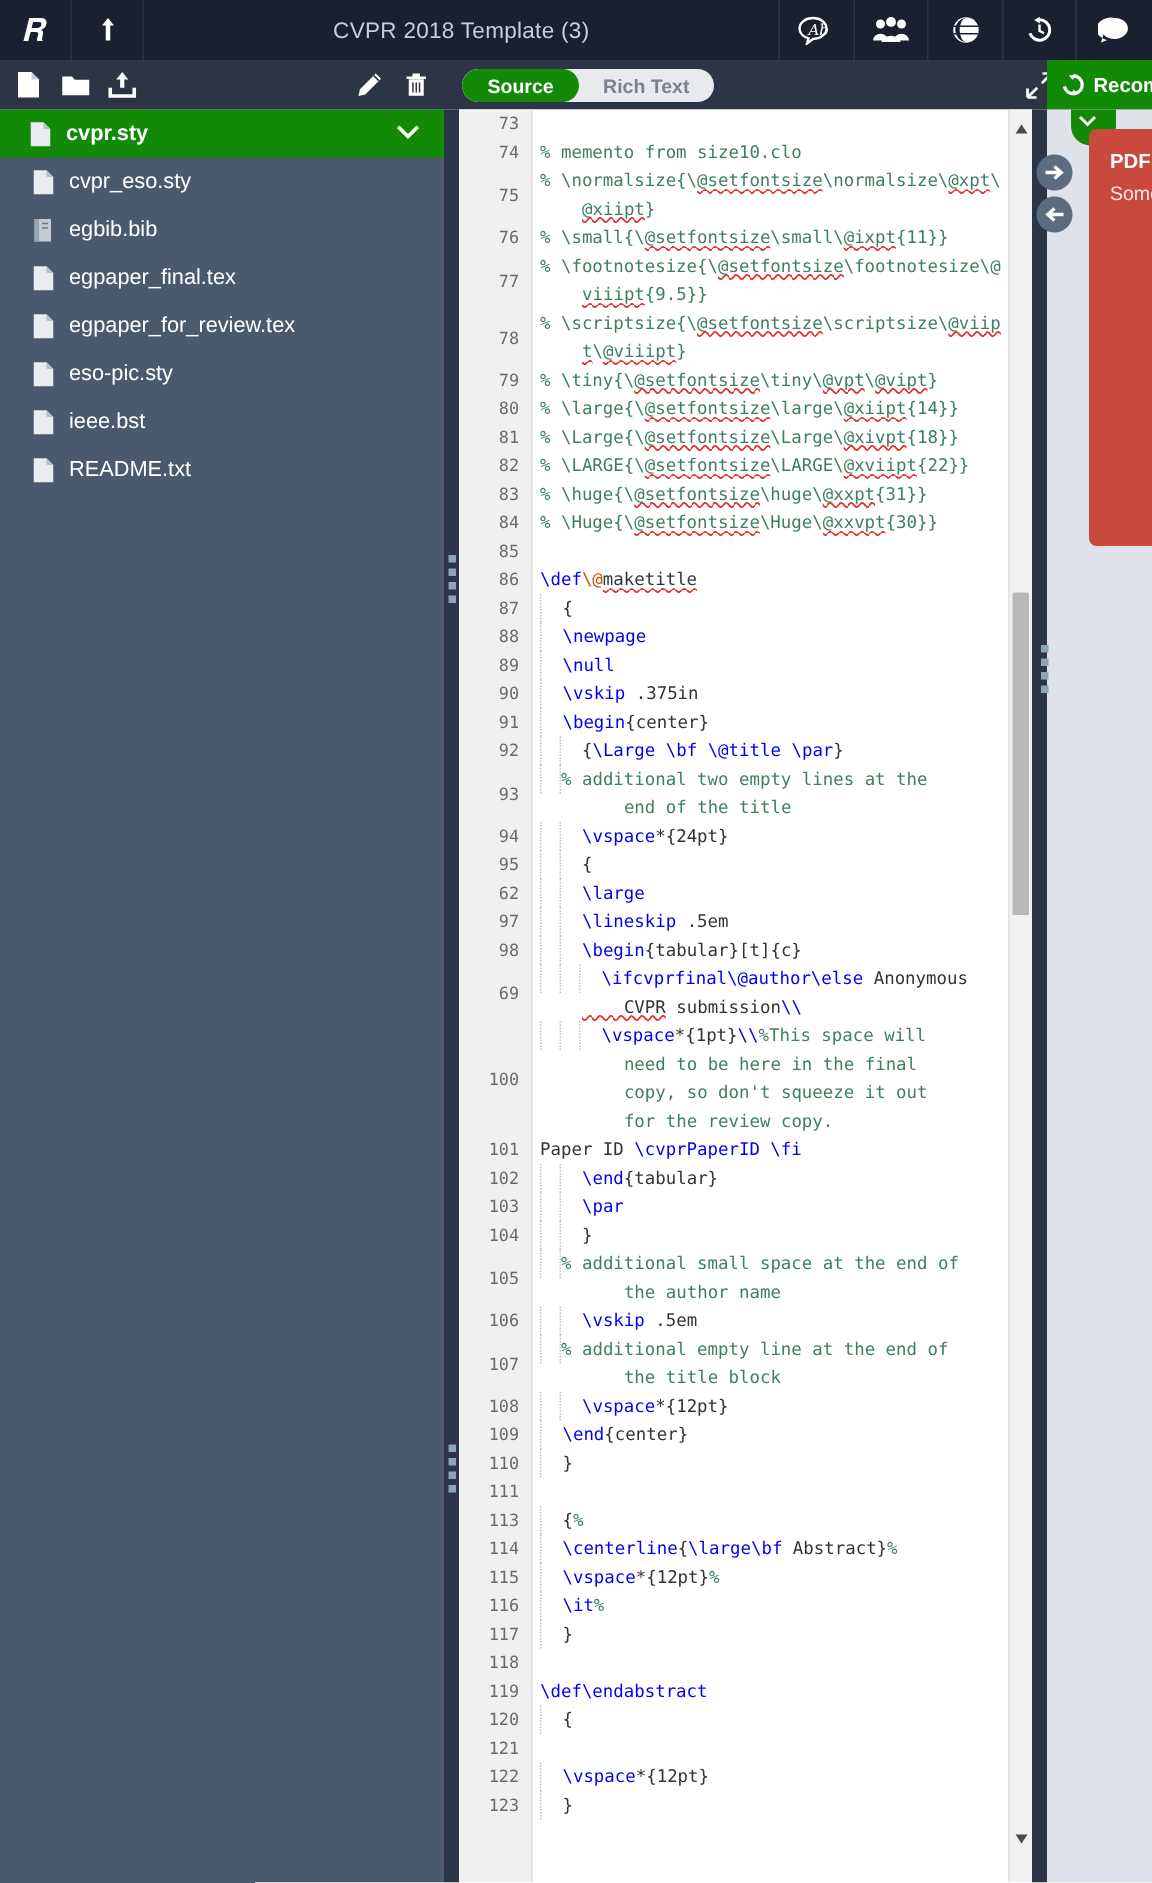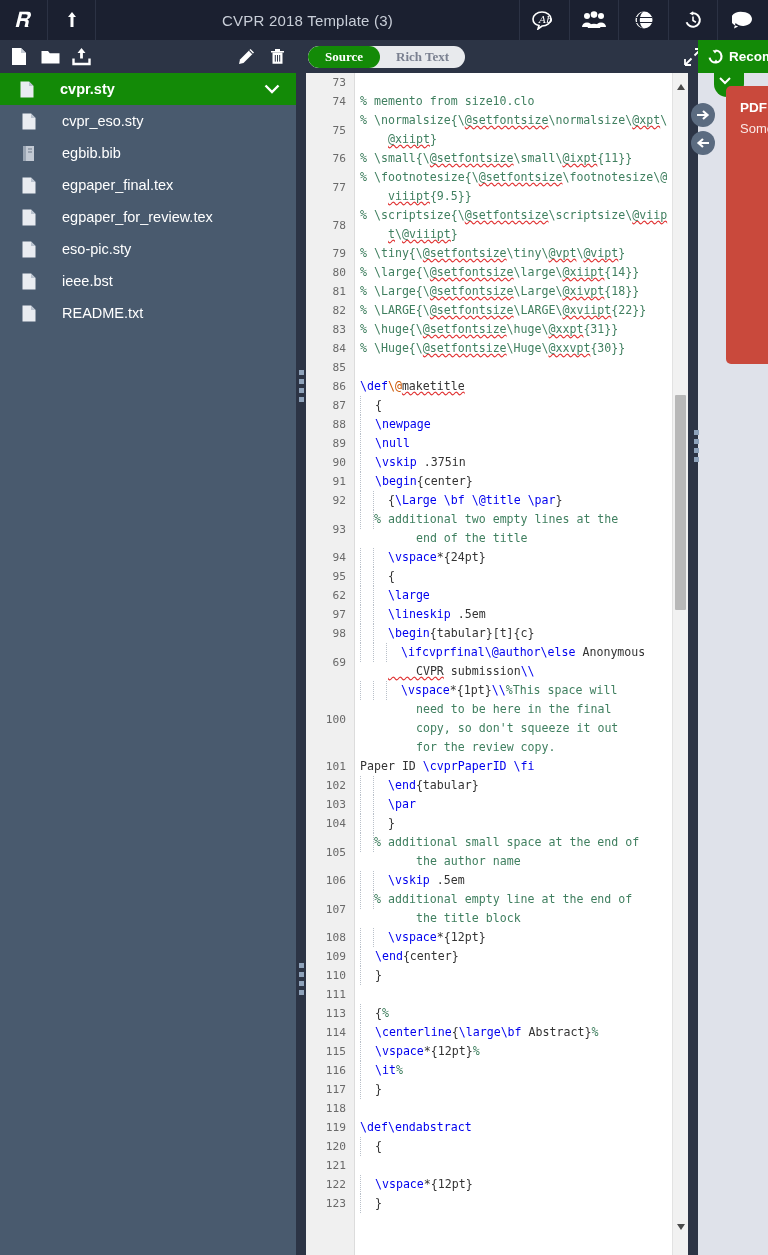--- a/index.html
+++ b/index.html
@@ -28,21 +28,20 @@
     width: 49.6px; display: flex; align-items: center; justify-content: center;
     border-right: 1px solid #2c3244; cursor: pointer;
   }
   .tb-ico:last-child { border-right: none; }
   .tb-ico svg, .tb-btn svg { display: block; }
 
   
   .toolbar2 {
     position: absolute; left: 0; top: 40px; width: 768px; height: 33px;
     background: #2c3445;
-    font-family: Liberation Serif, serif;
   }
   .fileops { position: absolute; left: 8px; top: 0; height: 33px; display: flex; align-items: center; gap: 9px; }
   .fileops .ic { width: 22px; height: 22px; display: flex; align-items: center; justify-content: center; cursor: pointer; }
   .editops { position: absolute; left: 236px; top: 0; height: 33px; display: flex; align-items: center; gap: 11px; }
   .editops .ic { width: 20px; height: 20px; display: flex; align-items: center; justify-content: center; cursor: pointer; }
 
   .seg {
     position: absolute; left: 308px; top: 6px; height: 22px;
     background: #e8eaed; border-radius: 11px; display: flex; overflow: hidden;
     font-size: 13px; font-weight: bold;
@@ -57,21 +56,21 @@
   .sidebar {
     position: absolute; left: 0; top: 73px; width: 296px; bottom: 0;
     background: #495a6e;
   }
   .file-row {
     height: 32px; display: flex; align-items: center; padding-left: 22px;
     color: #ffffff; font-size: 14.5px; cursor: pointer; position: relative;
   }
   .file-row.sel { background: #138a07; font-weight: bold; padding-left: 20px; }
   .file-row .fi { width: 22px; display: flex; align-items: center; }
-  .file-row .nm { margin-left: 18px; }
+  .file-row .nm { margin-left: 2px; }
   .file-row .chev { position: absolute; right: 16px; top: 9px; }
 
   .handle-left {
     position: absolute; left: 296px; top: 73px; width: 10px; bottom: 0;
     background: #2c3445; cursor: col-resize;
   }
   .dots { position: absolute; left: 3px; width: 5px; }
   .dots i { display: block; width: 5px; height: 5px; background: #8fa3bb; margin-bottom: 4px; }
 
   

